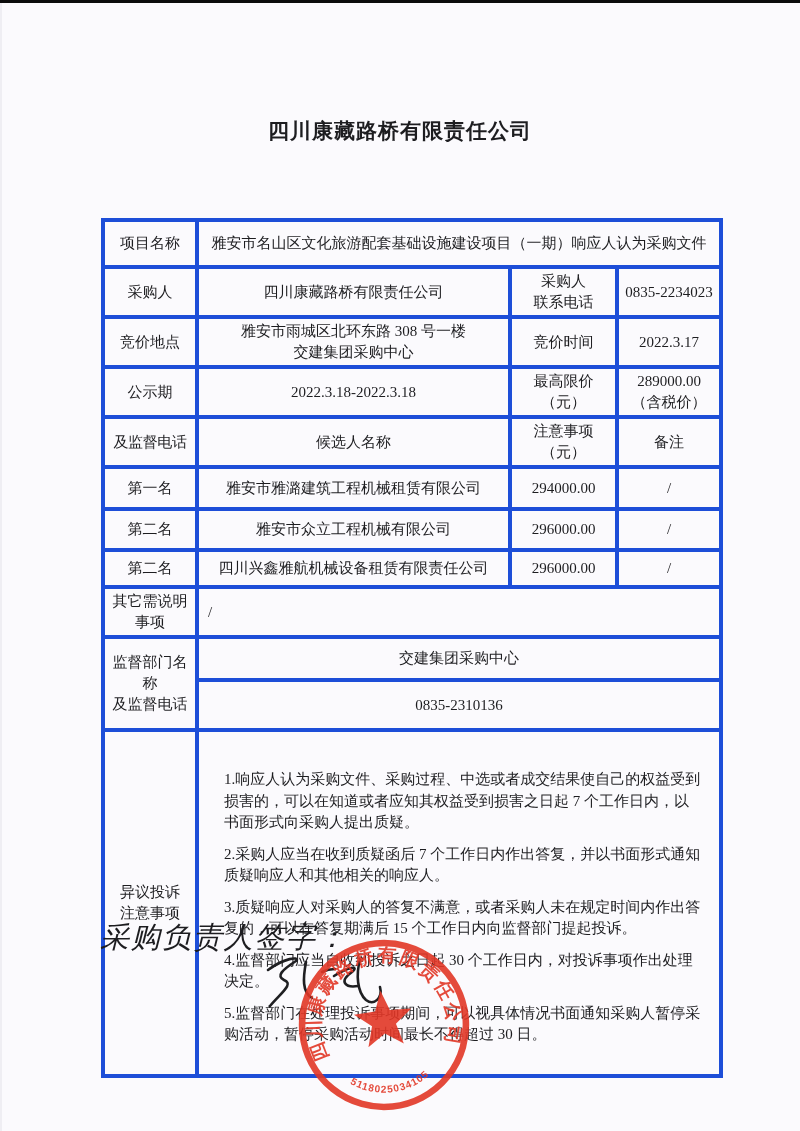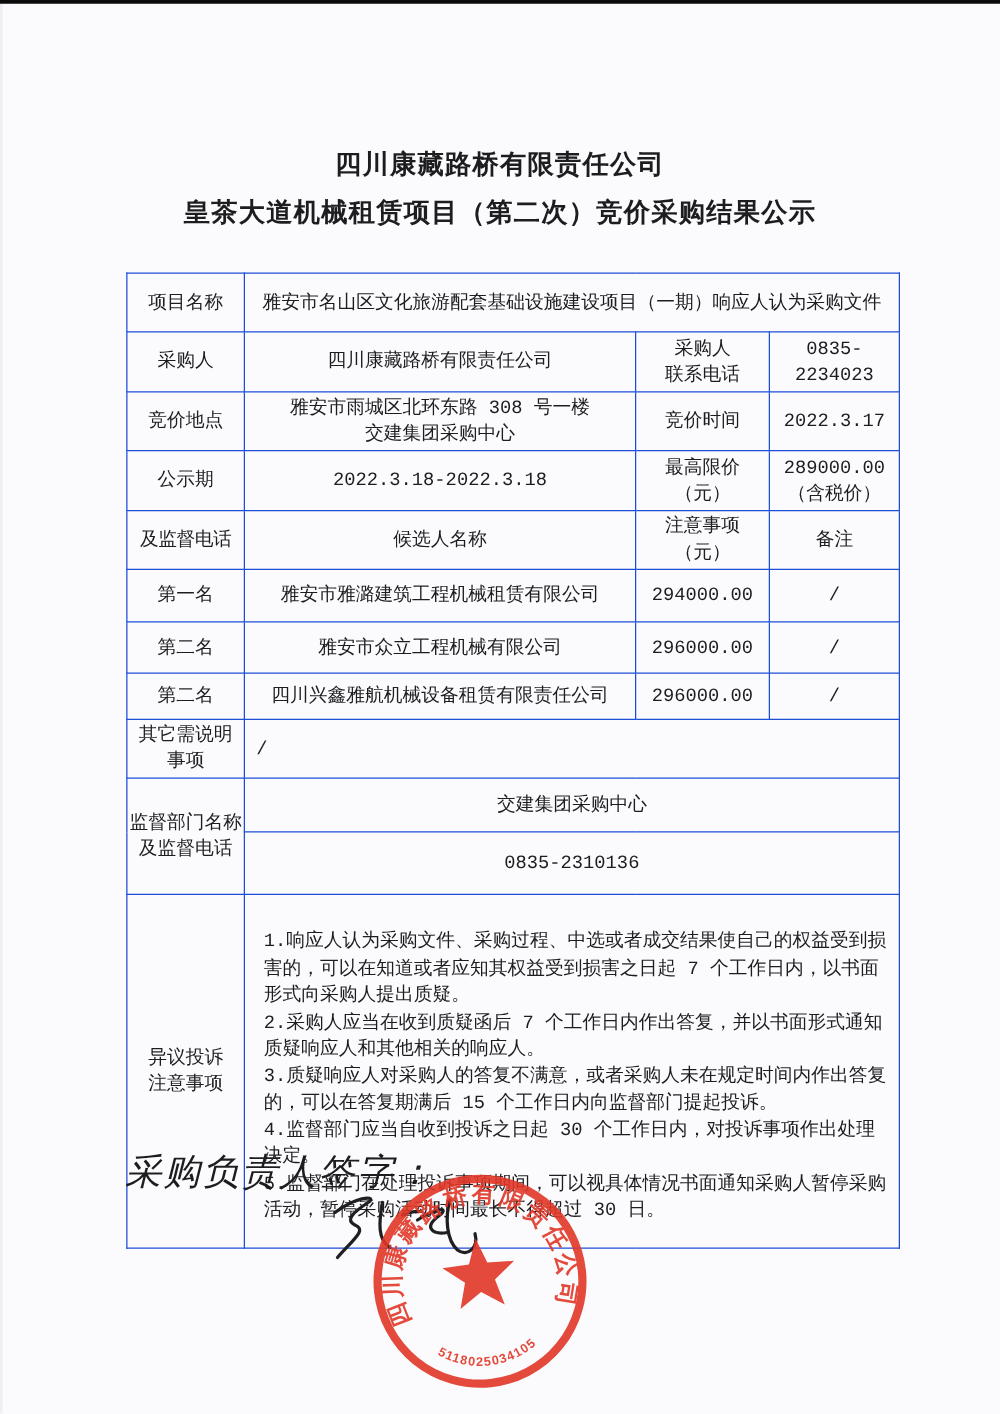--- a/index.html
+++ b/index.html
@@ -12,47 +12,46 @@
   .scan-left{position:absolute;top:0;left:0;width:2px;height:1131px;background:#efeef3;}
 
   .titles{position:absolute;top:112px;left:0;width:800px;text-align:center;}
   .title-line{font-size:21px;font-weight:bold;line-height:39px;letter-spacing:1px;}
 
   table.main{
     position:absolute;top:218px;left:101px;width:618px;
     border-collapse:collapse;table-layout:fixed;
   }
   td{
-    border:1px solid #1d4ed8;
+    border:4px solid #1d4ed8;
     font-size:15px;text-align:center;vertical-align:middle;
-    padding:2px 4px;line-height:1.4;overflow:hidden;font-family:Liberation Mono, monospace;
+    padding:2px 4px;line-height:1.4;overflow:hidden;
   }
   td.lbl{padding:2px 1px;}
   .pre{white-space:pre-line;}
   .leftal{text-align:left;padding-left:9px;}
   td.obj{
     text-align:left;vertical-align:top;
     padding:27px 8px 18px 15px;line-height:21.5px;
   }
-  .obj-item{margin:0;}
+  .obj-item{margin:10px;}
 
   .sign-row{position:absolute;top:918px;left:100px;font-size:29px;letter-spacing:2px;font-style:italic;}
   .signature{position:absolute;top:946px;left:252px;}
 
   .seal{position:absolute;top:936px;left:295px;opacity:.9;}
 </style>
 </head>
 <body>
 
 <div class="scan-left"></div>
 <div class="scan-top"></div>
 
 <div class="titles">
   <div class="title-line">四川康藏路桥有限责任公司</div>
-  <div class="title-line">皇茶大道机械租赁项目（第二次）竞价采购结果公示</div>
 </div>
 
 <table class="main">
   <colgroup>
     <col style="width:94px">
       <col style="width:313px">
       <col style="width:107px">
       <col style="width:104px">
   </colgroup>
   <tbody>

